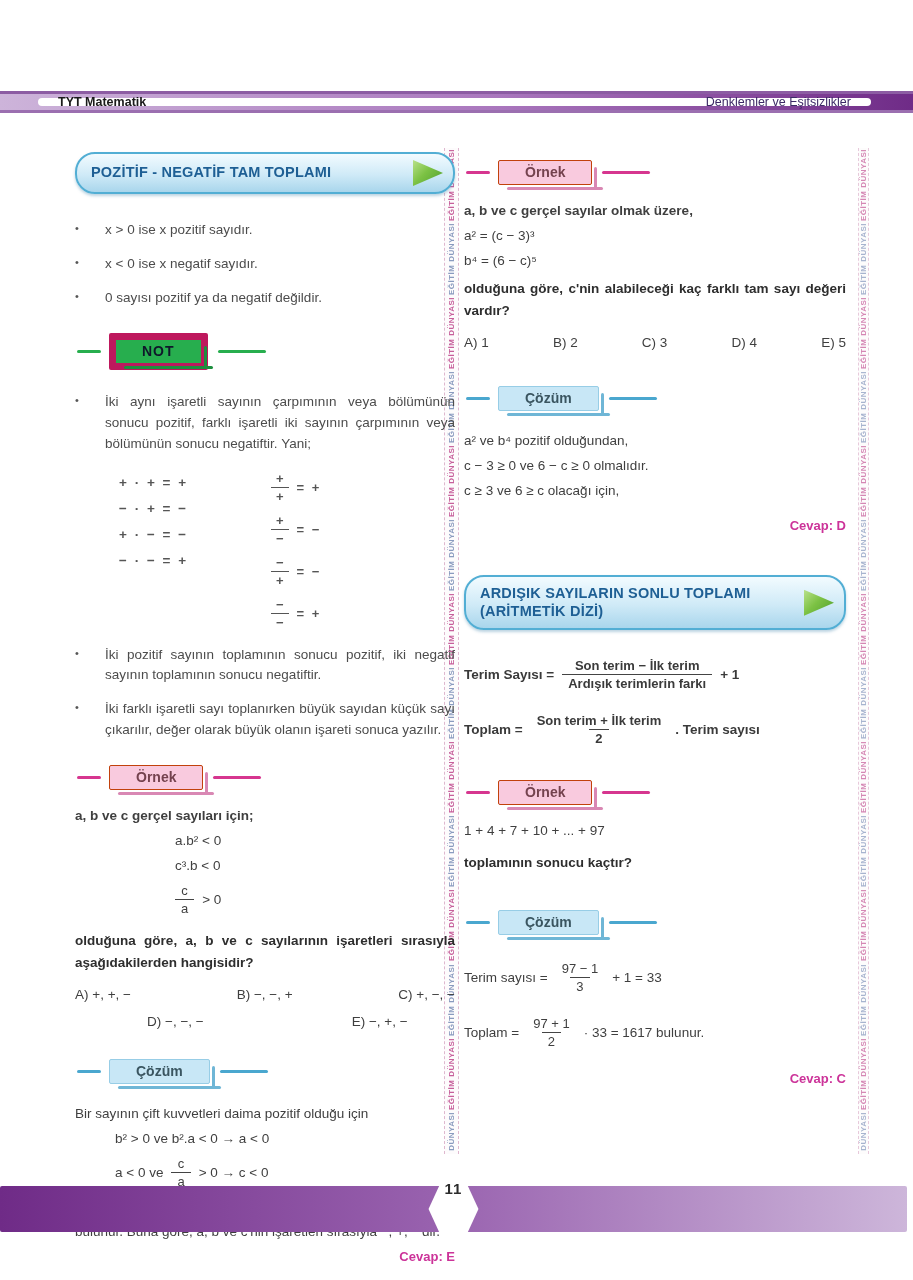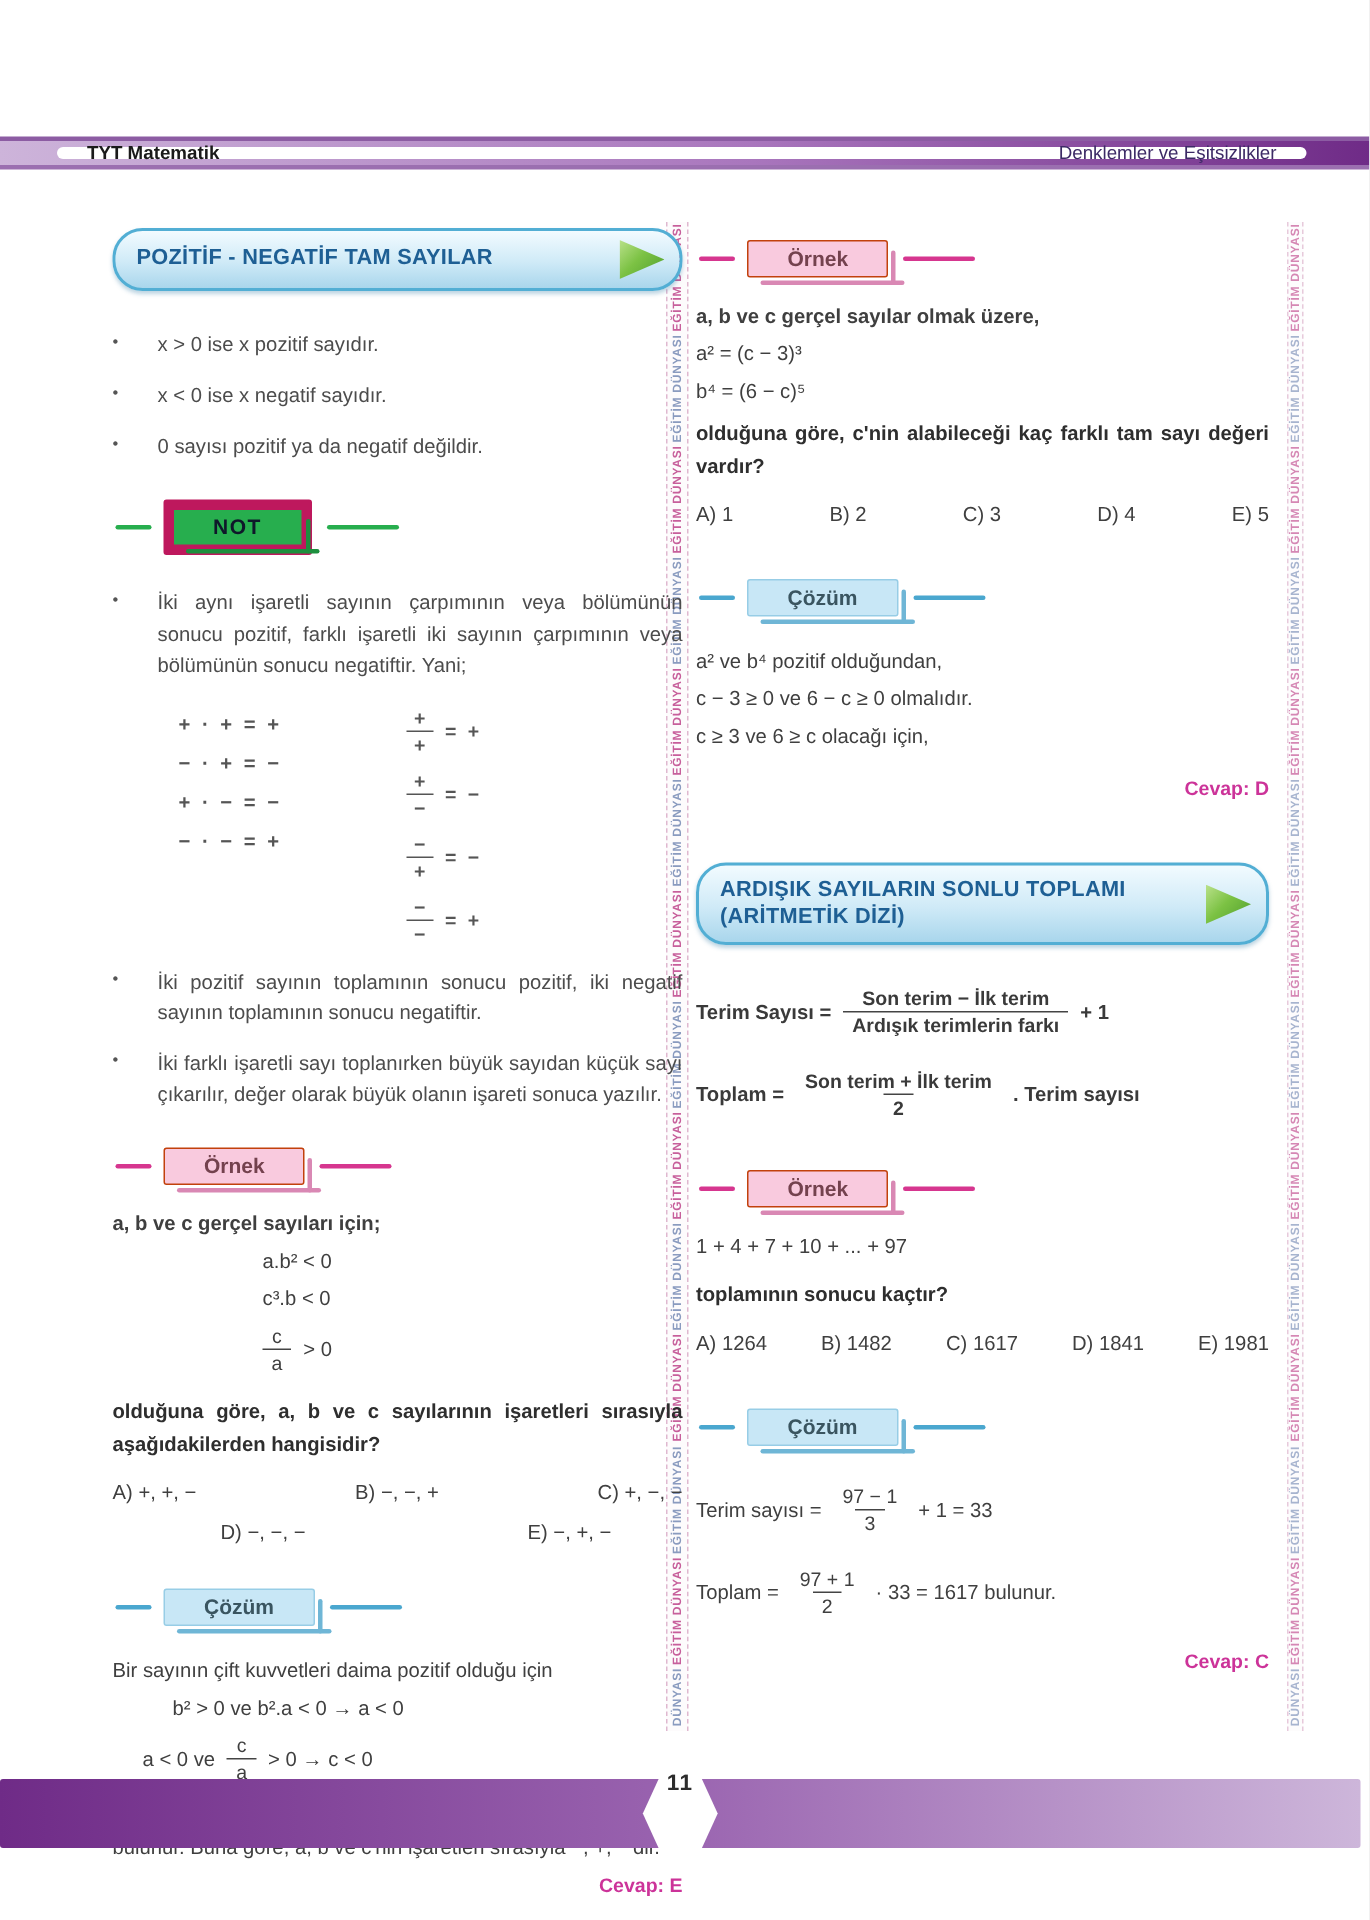--- a/index.html
+++ b/index.html
@@ -176,21 +176,21 @@
       <span style="color: rgb(138, 155, 191);">EĞİTİM DÜNYASI</span>
       <span style="color: rgb(199, 95, 155);">EĞİTİM DÜNYASI</span>
       <span style="color: rgb(138, 155, 191);">EĞİTİM DÜNYASI</span>
       <span style="color: rgb(199, 95, 155);">EĞİTİM DÜNYASI</span>
       <span style="color: rgb(138, 155, 191);">EĞİTİM DÜNYASI</span>
     </div>
 
   <div class="col col-left">
 
     <div class="section-box mb26">
-      <span class="ttl">POZİTİF - NEGATİF TAM SAYILAR</span>
+      <span class="ttl">POZİTİF - NEGATİF TAM TOPLAMI</span>
       <span class="play-arrow"></span>
     </div>
 
     <div class="bullet">
       <span class="dot">•</span>
       <span class="txt">x &gt; 0 ise x pozitif sayıdır.</span>
     </div>
     <div class="bullet">
       <span class="dot">•</span>
       <span class="txt">x &lt; 0 ise x negatif sayıdır.</span>
@@ -288,21 +288,21 @@
     </div>
 
     <div class="ex-header hdr-cozum mt30 mb22">
       <span class="dash dash-l"></span>
       <span class="label-box">Çözüm</span>
       <span class="dash dash-r"></span>
     </div>
 
     <div class="math-line">Bir sayının çift kuvvetleri daima pozitif olduğu için</div>
     <div class="math-line" style="margin-left:40px">b² &gt; 0 ve b².a &lt; 0 → a &lt; 0</div>
-    <div class="math-line math-center-frac" style="margin-left:20px">
+    <div class="math-line math-center-frac" style="margin-left:40px">
       <span>a &lt; 0 ve</span>
       <span class="frac">
           <span class="num">c</span>
           <span class="den">a</span>
         </span>
       <span>&gt; 0 → c &lt; 0</span>
     </div>
     <div class="math-line" style="margin-left:40px">c &lt; 0 ve c³.b &lt; 0 → b &gt; 0</div>
     <div class="math-line">bulunur. Buna göre, a, b ve c'nin işaretleri sırasıyla −, +, −'dir.</div>
     <div class="answer">Cevap: E</div>
@@ -362,27 +362,20 @@
       <span>. Terim sayısı</span>
     </div>
 
     <div class="ex-header hdr-ornek mb18" style="margin-top:34px">
       <span class="dash dash-l"></span>
       <span class="label-box">Örnek</span>
       <span class="dash dash-r"></span>
     </div>
     <div class="math-line mb14">1 + 4 + 7 + 10 + ... + 97</div>
     <div class="bodytext boldtext">toplamının sonucu kaçtır?</div>
-    <div class="options-row">
-      <span>A)  1264</span>
-      <span>B)  1482</span>
-      <span>C)  1617</span>
-      <span>D)  1841</span>
-      <span>E)  1981</span>
-    </div>
 
     <div class="ex-header hdr-cozum mt36 mb26">
       <span class="dash dash-l"></span>
       <span class="label-box">Çözüm</span>
       <span class="dash dash-r"></span>
     </div>
     <div class="formula-row" style="font-weight:400; color:#3f3f3f">
       <span>Terim sayısı =</span>
       <span class="frac">
           <span class="num">97 − 1</span>

